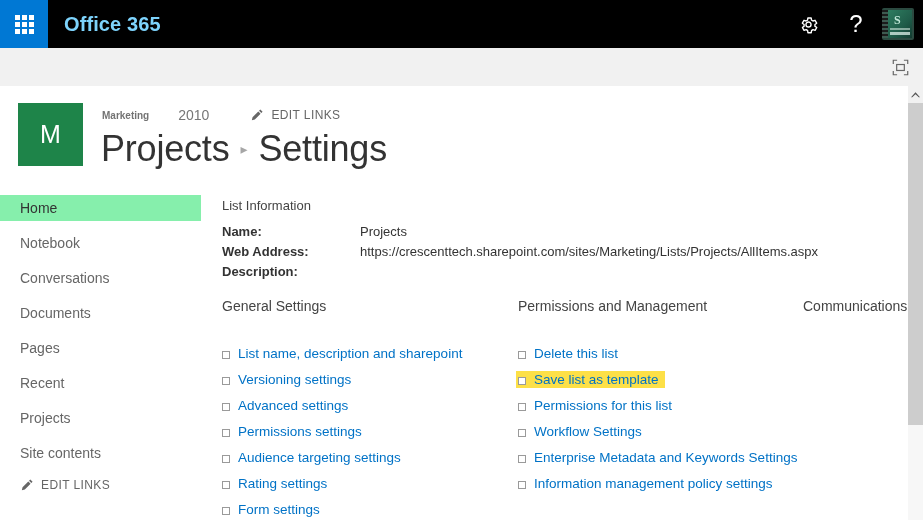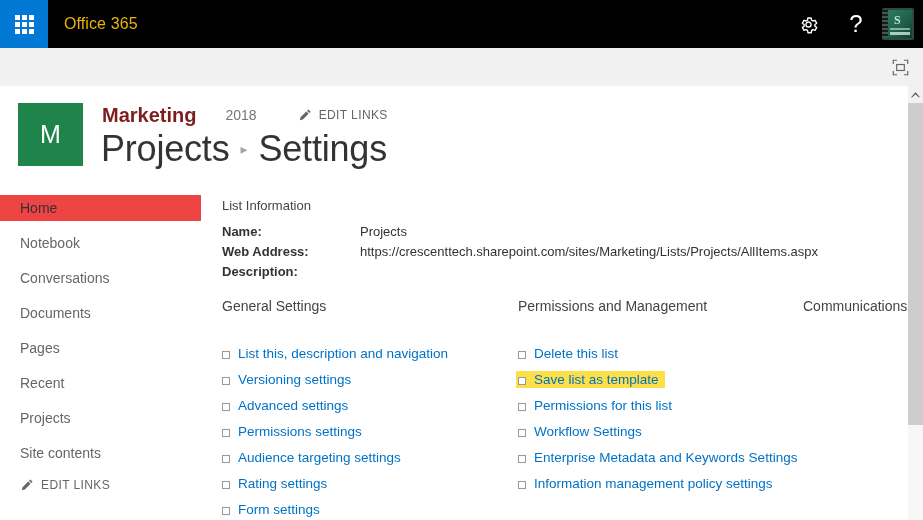--- a/index.html
+++ b/index.html
@@ -44,23 +44,23 @@
     grid-template-rows: repeat(3, 5px);
     gap: 2px;
   }
   .waffle-grid i {
     display: block;
     width: 5px;
     height: 5px;
     background: #ffffff;
   }
   .suite-brand {
-    color: #eab308;
-    font-size: 16px;
-    font-weight: 400;
+    color: #7dd3fc;
+    font-size: 20px;
+    font-weight: 700;
     margin-left: 16px;
     letter-spacing: 0.1px;
     white-space: nowrap;
   }
   .suite-right {
     margin-left: auto;
     display: flex;
     align-items: center;
     height: 48px;
   }
@@ -174,22 +174,22 @@
   }
   .top-links {
     position: absolute;
     left: 102px;
     top: 19px;
     display: flex;
     align-items: center;
     height: 20px;
   }
   .site-name {
-    color: #7f1d1d;
-    font-size: 20px;
+    color: #737373;
+    font-size: 10px;
     font-weight: 700;
     cursor: pointer;
     white-space: nowrap;
   }
   .nav-year {
     color: #767676;
     font-size: 14px;
     margin-left: 29px;
     cursor: pointer;
     white-space: nowrap;
@@ -248,21 +248,21 @@
     height: 26px;
     line-height: 26px;
     padding-left: 20px;
     font-size: 14px;
     color: #666666;
     cursor: pointer;
     margin-bottom: 9px;
     white-space: nowrap;
   }
   .ql-item.selected {
-    background: #ef4444;
+    background: #86efac;
     color: #333333;
   }
   .ql-edit-links {
     display: flex;
     align-items: center;
     padding-left: 20px;
     margin-top: 9px;
     cursor: pointer;
     height: 20px;
   }
@@ -449,21 +449,21 @@
     </g>
   </svg>
 </div>
 
 <div class="page">
 
   <div class="site-logo">M</div>
 
   <div class="top-links">
     <span class="site-name">Marketing</span>
-    <span class="nav-year">2018</span>
+    <span class="nav-year">2010</span>
     <span class="edit-links-top">
       <svg class="pencil-svg" width="14" height="14" viewBox="0 0 16 16">
         <path fill="#666666" d="M11.8 1.6l2.6 2.6-1.5 1.5-2.6-2.6zM9.5 3.9l2.6 2.6-6.6 6.6-3.4.8.8-3.4z"></path>
       </svg>
       <span class="edit-label">EDIT LINKS</span>
     </span>
   </div>
 
   <div class="title-row">
     <span class="title-main">Projects</span>
@@ -508,21 +508,21 @@
       </table>
   </div>
 
   <div class="columns">
 
     <div class="col col-general">
       <div class="col-heading">General Settings</div>
       <ul class="link-list">
         <li>
           <span class="link-bullet"></span>
-          <span class="settings-link">List this, description and navigation</span>
+          <span class="settings-link">List name, description and sharepoint</span>
         </li>
         <li>
           <span class="link-bullet"></span>
           <span class="settings-link">Versioning settings</span>
         </li>
         <li>
           <span class="link-bullet"></span>
           <span class="settings-link">Advanced settings</span>
         </li>
         <li>

